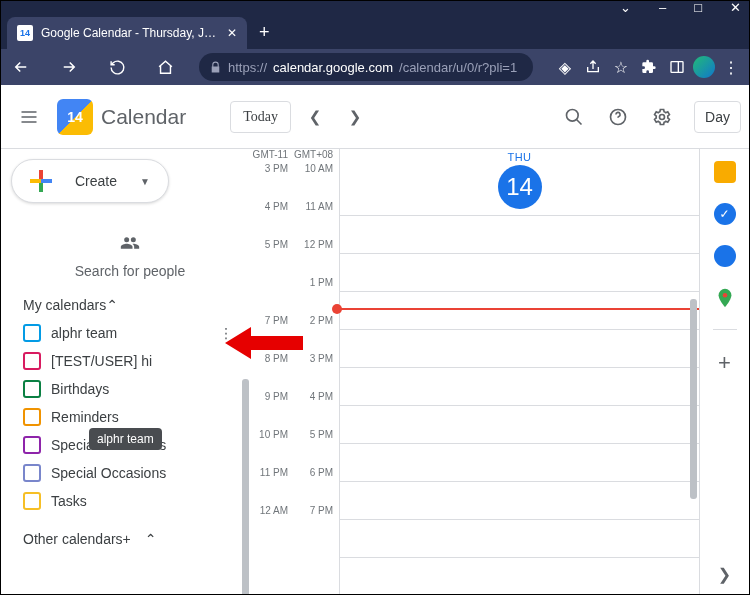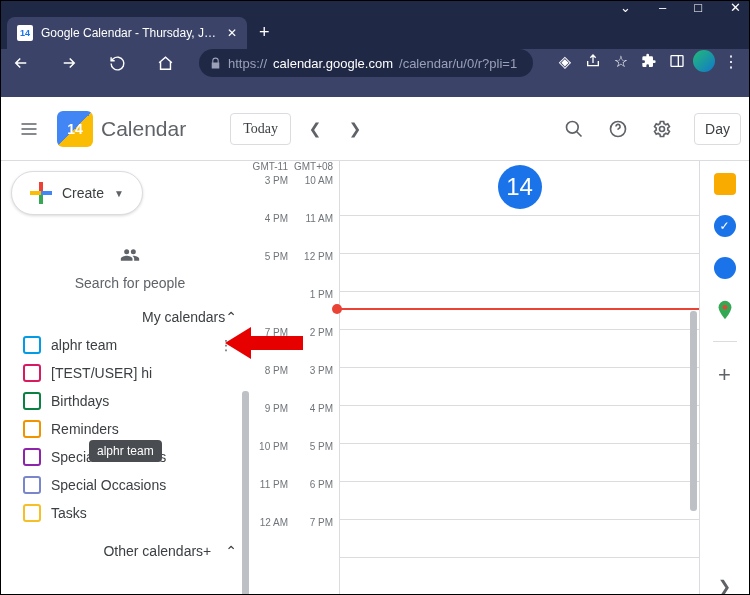--- a/index.html
+++ b/index.html
@@ -4,21 +4,21 @@
 <style>
 * { margin: 0; padding: 0; box-sizing: border-box; font-family: 'Segoe UI', Arial, sans-serif; }
 body { width: 750px; height: 595px; background: #fff; overflow: hidden; border: 1px solid #000; position: relative; }
 .titlebar { height: 12px; background: #1f2845; display: flex; justify-content: flex-end; align-items: center; padding-right: 8px; gap: 28px; color: #fff; font-size: 13px; position: relative; }
 .titlebar .wc { cursor: pointer; }
 .tabbar { height: 36px; background: #1f2845; display: flex; align-items: flex-end; padding-left: 6px; }
 .tab { background: #3b4468; color: #fff; height: 32px; border-radius: 8px 8px 0 0; display: flex; align-items: center; padding: 0 10px; gap: 8px; font-size: 12px; max-width: 240px; }
 .tab .favicon { width: 16px; height: 16px; background: #fff; border-radius: 2px; display: flex; align-items: center; justify-content: center; color: #1a73e8; font-size: 9px; font-weight: bold; }
 .tab .txt { white-space: nowrap; overflow: hidden; text-overflow: ellipsis; flex: 1; }
 .newtab { color: #fff; padding: 6px 12px; font-size: 18px; }
-.toolbar { height: 48px; background: #3b4468; display: flex; align-items: flex-start; padding: 0 6px; gap: 20px; }
+.toolbar { height: 36px; background: #3b4468; display: flex; align-items: center; padding: 0 6px; gap: 20px; }
 .toolbar .ibtn { width: 28px; height: 28px; display: flex; align-items: center; justify-content: center; color: #fff; cursor: pointer; border-radius: 14px; }
 .urlbar { flex: 1; height: 28px; background: #1f2845; border-radius: 14px; display: flex; align-items: center; padding: 0 10px; gap: 6px; color: #9aa0b8; font-size: 13px; }
 .urlbar .lock { color: #9aa0b8; }
 .urlbar .url-host { color: #fff; }
 .right-ext { display: flex; gap: 4px; align-items: center; }
 .ext-icon { width: 24px; height: 24px; display: flex; align-items: center; justify-content: center; color: #fff; cursor: pointer; }
 .avatar { width: 22px; height: 22px; border-radius: 50%; background: linear-gradient(135deg, #2b7, #17c); }
 .gcal-hdr { height: 64px; border-bottom: 1px solid #dadce0; display: flex; align-items: center; padding: 0 8px; gap: 8px; }
 .menu-ico { width: 40px; height: 40px; display: flex; align-items: center; justify-content: center; cursor: pointer; }
 .gcal-logo { width: 36px; height: 36px; border-radius: 6px; display: flex; align-items: center; justify-content: center; color: #fff; font-weight: bold; font-size: 14px; position: relative; }
@@ -26,27 +26,27 @@
 .gcal-logo span { position: relative; }
 .app-title { font-size: 21px; color: #5f6368; margin-right: 36px; }
 .today-btn { border: 1px solid #dadce0; background: #fff; border-radius: 4px; padding: 7px 12px; font-size: 14px; color: #3c4043; cursor: pointer; font-family: Liberation Serif, serif; }
 .navarrow { width: 32px; height: 32px; display: flex; align-items: center; justify-content: center; color: #5f6368; cursor: pointer; font-size: 15px; }
 .date-big { font-size: 21px; color: #3c4043; margin-left: 12px; }
 .hdr-spacer { flex: 1; }
 .hdr-icon { width: 36px; height: 36px; display: flex; align-items: center; justify-content: center; color: #5f6368; cursor: pointer; }
 .view-sel { border: 1px solid #dadce0; border-radius: 4px; padding: 7px 10px; font-size: 14px; color: #3c4043; cursor: pointer; margin-left: 6px; }
 .body-area { display: flex; height: 447px; }
 .sidebar { width: 248px; padding: 10px 0 10px 10px; position: relative; }
-.create-btn { display: inline-flex; align-items: center; gap: 10px; border: 1px solid #dadce0; background: #fff; border-radius: 24px; padding: 10px 18px; font-size: 14px; color: #3c4043; cursor: pointer; box-shadow: 0 1px 3px rgba(0,0,0,.15); }
+.create-btn { display: inline-flex; align-items: center; gap: 23px; border: 1px solid #dadce0; background: #fff; border-radius: 24px; padding: 10px 18px; font-size: 14px; color: #3c4043; cursor: pointer; box-shadow: 0 1px 3px rgba(0,0,0,.15); }
 .plus-ico { width: 22px; height: 22px; position: relative; }
 .plus-ico::before, .plus-ico::after { content:''; position:absolute; background: #34a853; }
 .plus-ico::before { left: 9px; top: 0; width: 4px; height: 22px; background: linear-gradient(#ea4335 50%, #34a853 50%); }
 .plus-ico::after { top: 9px; left: 0; height: 4px; width: 22px; background: linear-gradient(90deg,#fbbc04 50%, #4285f4 50%); }
 .search-ppl { margin-top: 22px; display: flex; align-items: center; gap: 10px; padding: 8px 8px; color: #5f6368; flex-direction: column; }
-.section-hdr { display: flex; align-items: center; justify-content: flex-end; padding: 10px 12px 6px 12px; font-size: 14px; color: #3c4043; cursor: pointer; }
+.section-hdr { display: flex; align-items: center; justify-content: flex-start; padding: 10px 12px 6px 12px; font-size: 14px; color: #3c4043; cursor: pointer; }
 .cal-item { display: flex; align-items: center; gap: 10px; padding: 5px 12px; font-size: 14px; color: #3c4043; position: relative; }
 .cbox { width: 18px; height: 18px; border: 2px solid; border-radius: 3px; flex-shrink: 0; display: flex; align-items: center; justify-content: center; }
 .cbox.chk { background: currentColor; }
 .cbox.chk::after { content:'✓'; color: #fff; font-size: 12px; }
 .cal-item .dots { margin-left: auto; color: #5f6368; cursor: pointer; padding: 0 4px; }
 .grid-area { flex: 1; display: flex; }
 .time-cols { display: flex; width: 90px; flex-shrink: 0; }
 .tcol { width: 45px; text-align: right; padding-right: 6px; font-size: 10px; color: #70757a; }
 .tcol .lbl { height: 14px; }
 .tcol .hour { height: 38px; display: flex; align-items: flex-start; justify-content: flex-end; }
@@ -261,20 +261,21 @@
           <div class="hour">2 PM</div>
           <div class="hour">3 PM</div>
           <div class="hour">4 PM</div>
           <div class="hour">5 PM</div>
           <div class="hour">6 PM</div>
           <div class="hour">7 PM</div>
         </div>
     </div>
     <div class="day-col">
       <div class="day-hdr">
+        <div class="day-name">THU</div>
         <div class="day-num">14</div>
       </div>
       <div class="grid-rows" id="grid-rows">
         <div class="now-line"></div>
       <div class="row"></div>
           <div class="row"></div>
           <div class="row"></div>
           <div class="row"></div>
           <div class="row"></div>
           <div class="row"></div>

